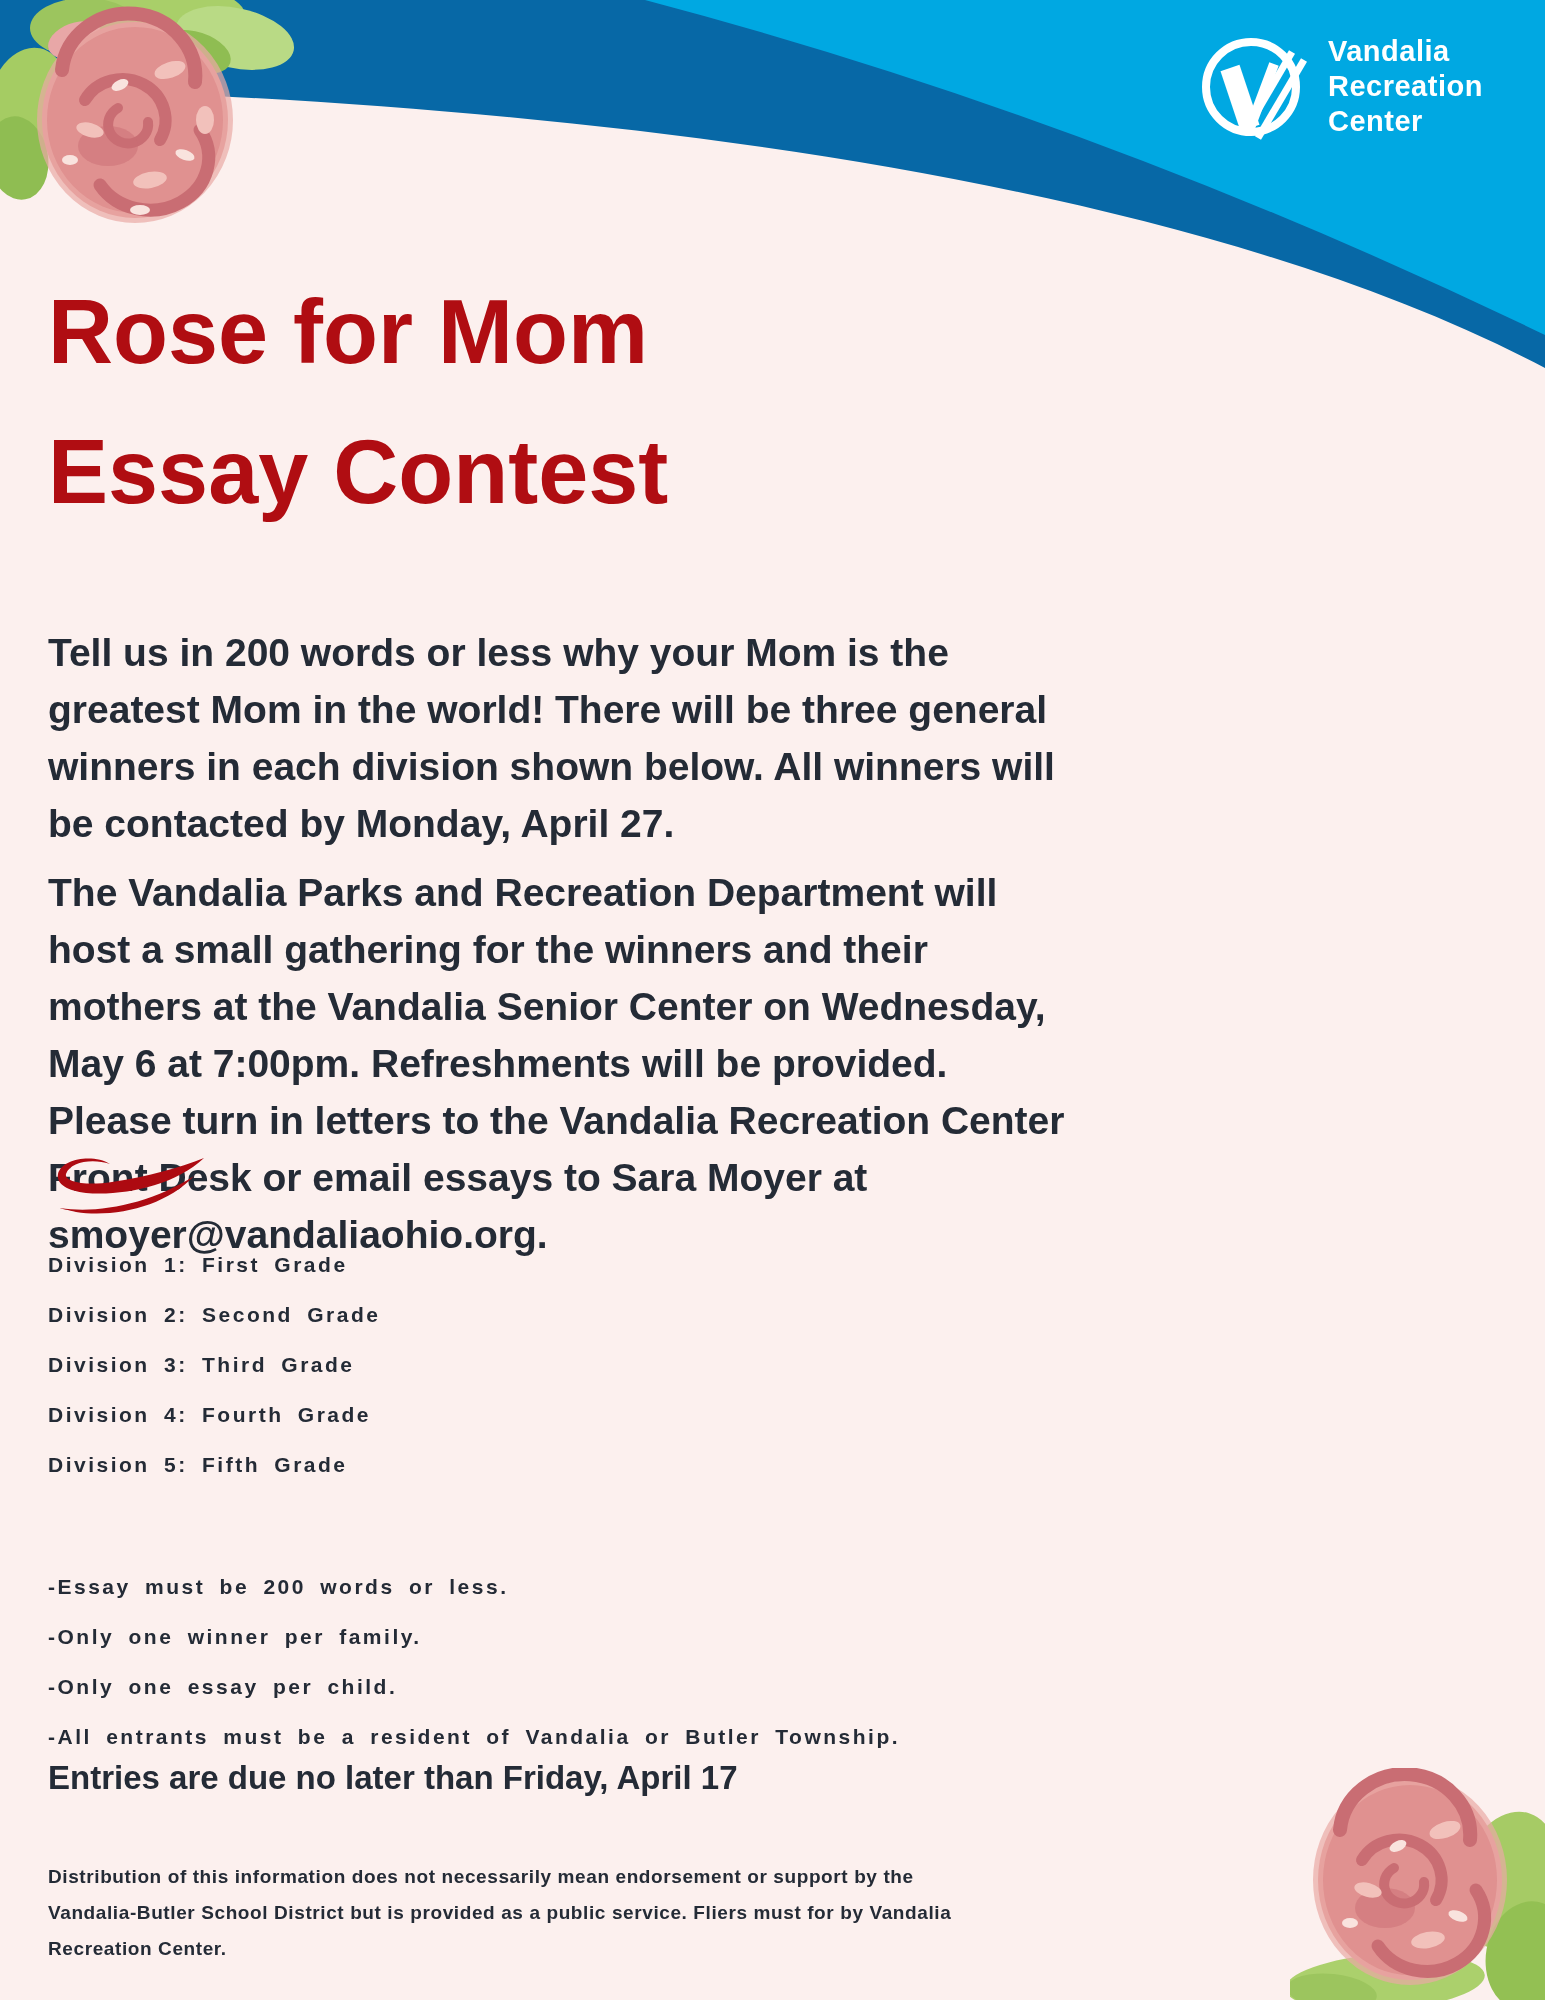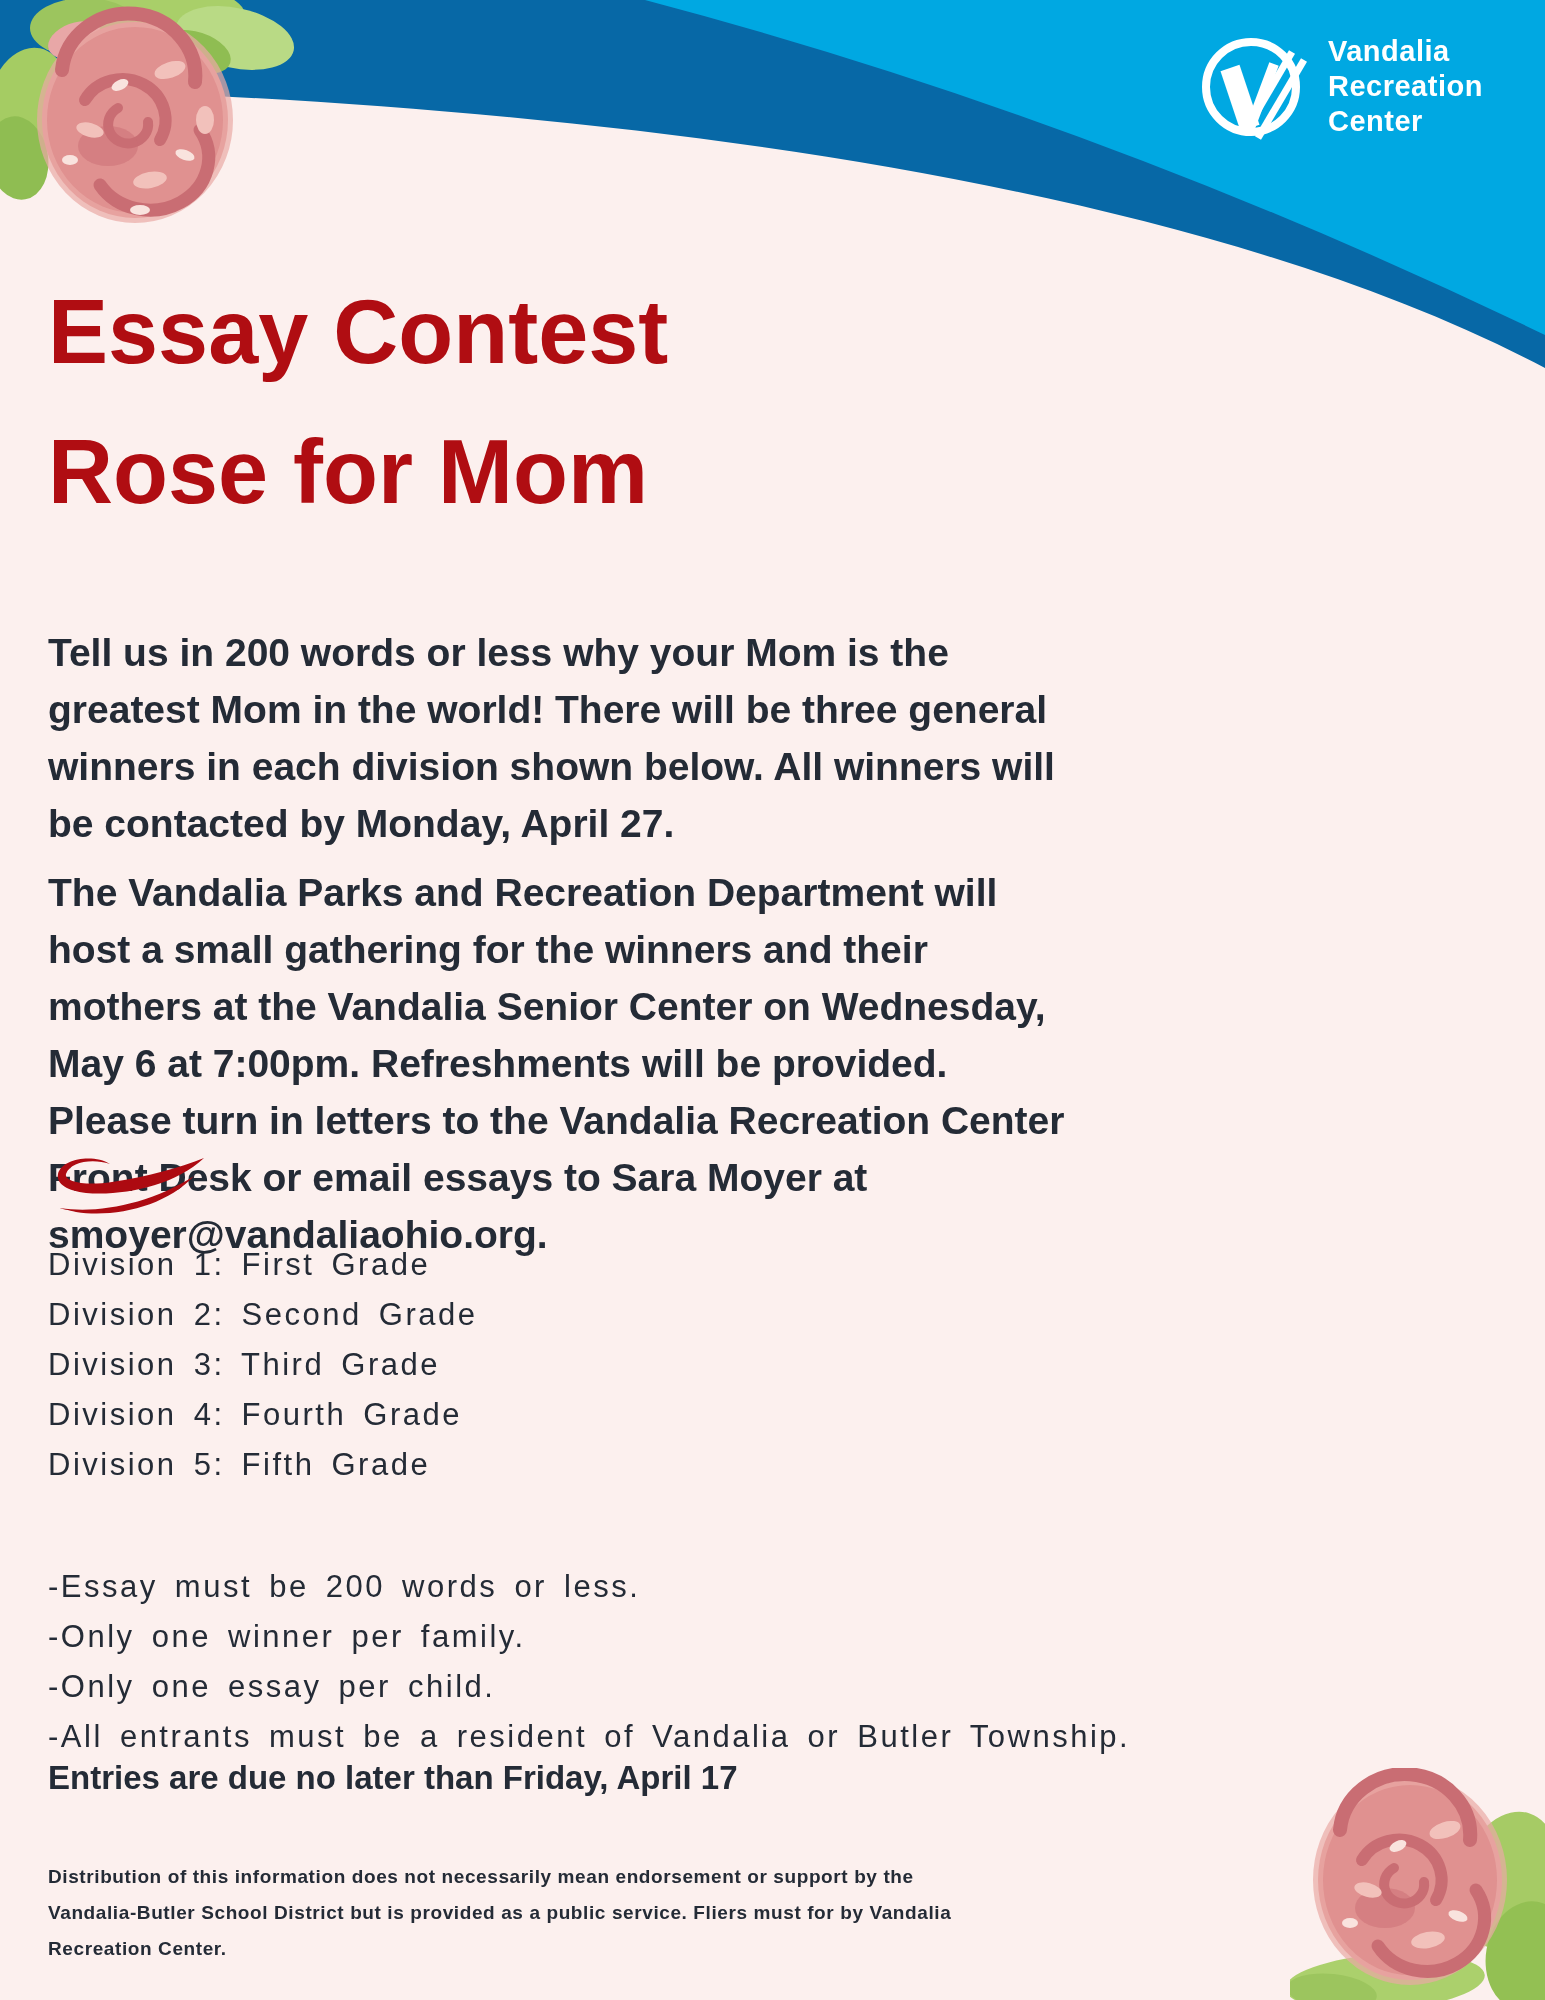--- a/index.html
+++ b/index.html
@@ -36,21 +36,21 @@
     font-size:90px;font-weight:700;line-height:140px;letter-spacing:0;}
   .para{position:absolute;left:48px;width:1030px;color:var(--text-dark);
     font-size:39px;font-weight:700;line-height:57px;}
   .para-intro{top:585px;}
   .para-details{top:825px;}
 
   .swoosh{position:absolute;left:46px;top:1148px;}
   .swoosh path{fill:var(--swoosh-red);}
 
   .list{position:absolute;left:48px;color:var(--text-dark);
-    font-size:31px;font-weight:400;line-height:50px;
+    font-size:21px;font-weight:700;line-height:50px;
     letter-spacing:2.5px;word-spacing:6px;}
   .divisions{top:1240px;}
   .rules{top:1562px;}
 
   .deadline{position:absolute;left:48px;top:1756px;color:var(--text-dark);
     font-size:33px;font-weight:700;line-height:44px;}
 
   .disclaimer{position:absolute;left:48px;top:1840px;width:910px;color:var(--text-dark);
     font-size:19px;font-weight:700;line-height:36px;letter-spacing:.6px;}
 </style>
@@ -130,22 +130,22 @@
       <ellipse cx="138" cy="172" rx="17" ry="8" transform="rotate(-10 138 172)"></ellipse>
     </g>
     <g fill="#f9e3de">
       <ellipse cx="108" cy="78" rx="9" ry="5" transform="rotate(-25 108 78)"></ellipse>
       <ellipse cx="168" cy="148" rx="10" ry="5" transform="rotate(20 168 148)"></ellipse>
       <ellipse cx="60" cy="155" rx="8" ry="5"></ellipse>
     </g>
   </svg>
 
   <div class="title">
+    <div>Rose for Mom</div>
     <div>Essay Contest</div>
-    <div>Rose for Mom</div>
   </div>
 
   <p class="para para-intro">Tell us in 200 words or less why your Mom is the greatest Mom in the world! There will be three general winners in each division shown below. All winners will be contacted by Monday, April 27.</p>
   <p class="para para-details">The Vandalia Parks and Recreation Department will host a small gathering for the winners and their mothers at the Vandalia Senior Center on Wednesday, May 6 at 7:00pm. Refreshments will be provided. Please turn in letters to the Vandalia Recreation Center Front Desk or email essays to Sara Moyer at smoyer@vandaliaohio.org.</p>
 
   <svg class="swoosh" width="165" height="75" viewBox="0 0 165 75" aria-hidden="true">
     <path d="M12,26 C16,10 48,6 64,16 C46,10 24,14 20,26 C18,34 40,38 66,34 C104,28 132,20 158,10 C128,38 78,48 40,45 C22,43 10,36 12,26 Z"></path>
     <path d="M14,60 C52,66 104,56 148,28 C120,58 70,70 30,64 C22,62 16,61 14,60 Z"></path>
   </svg>
 

